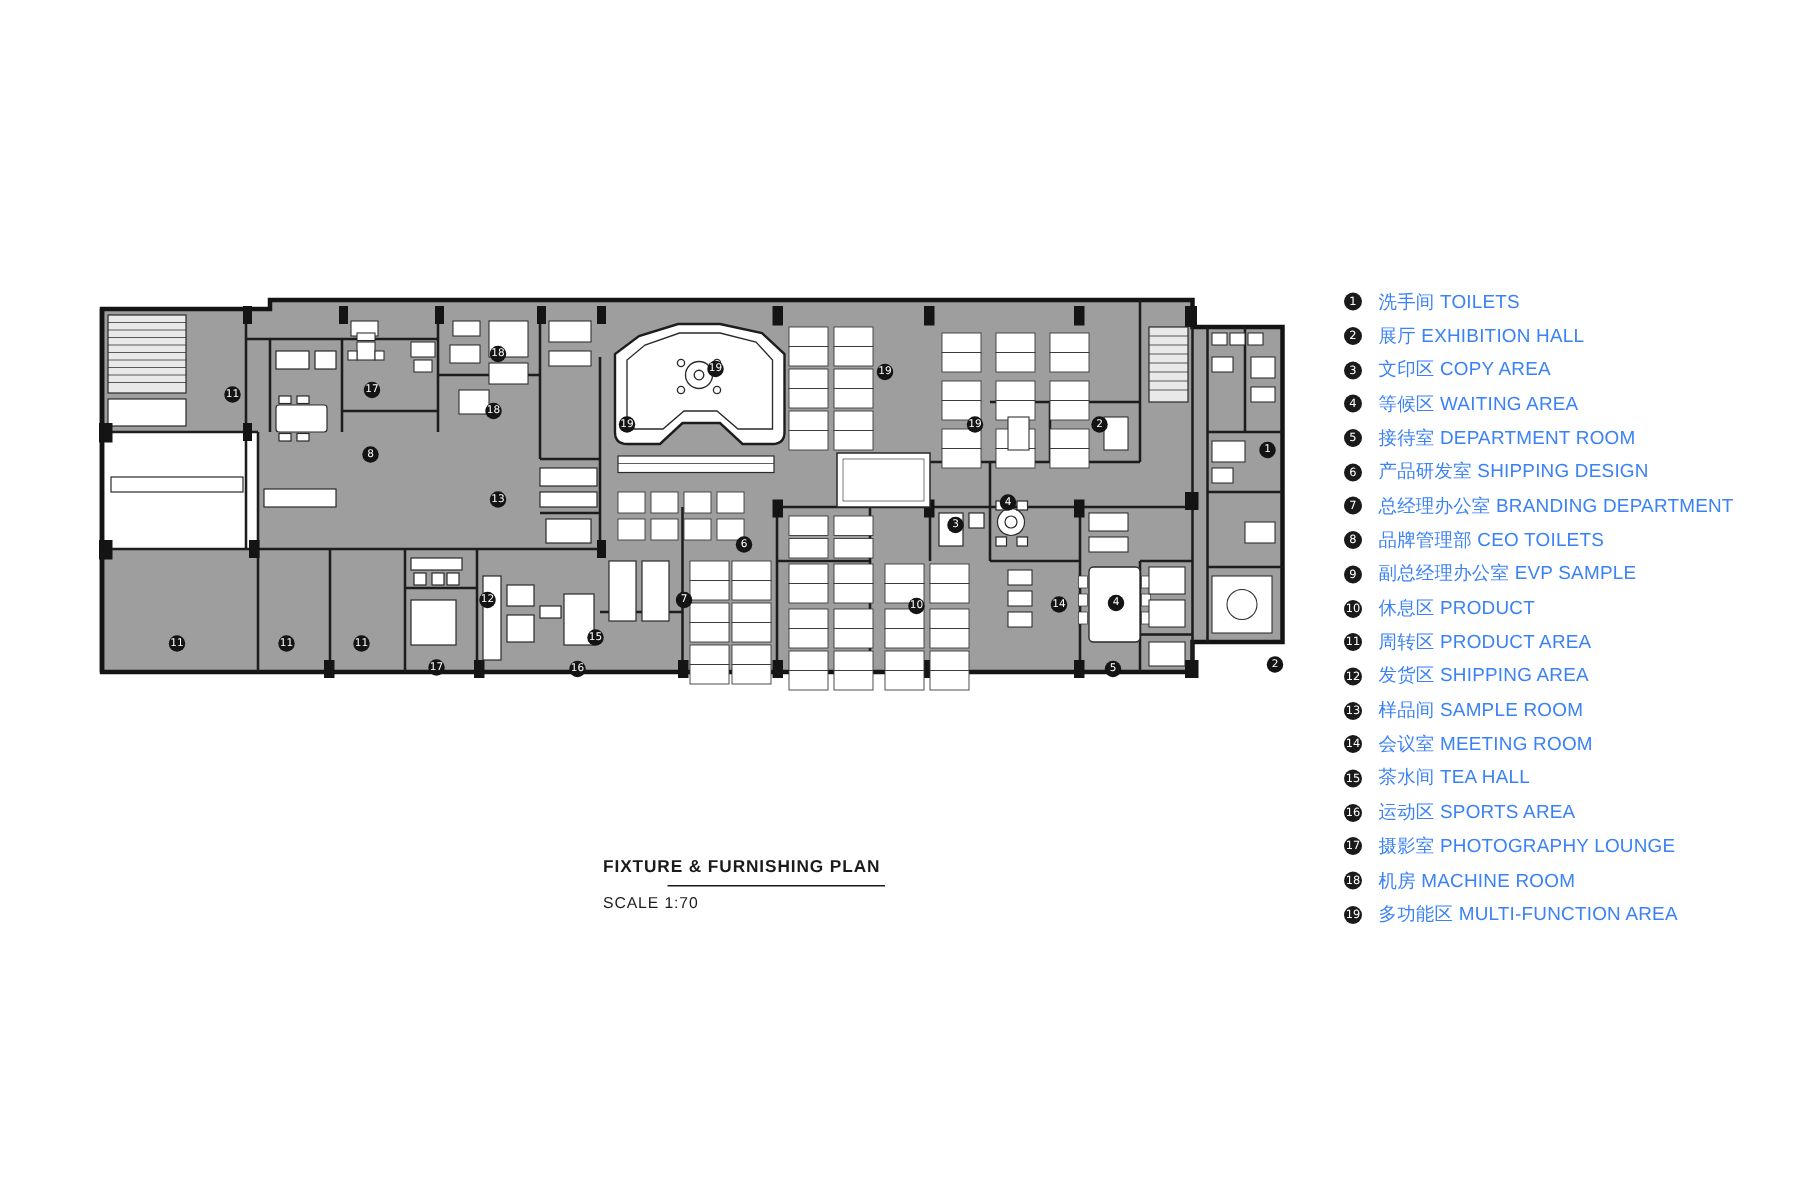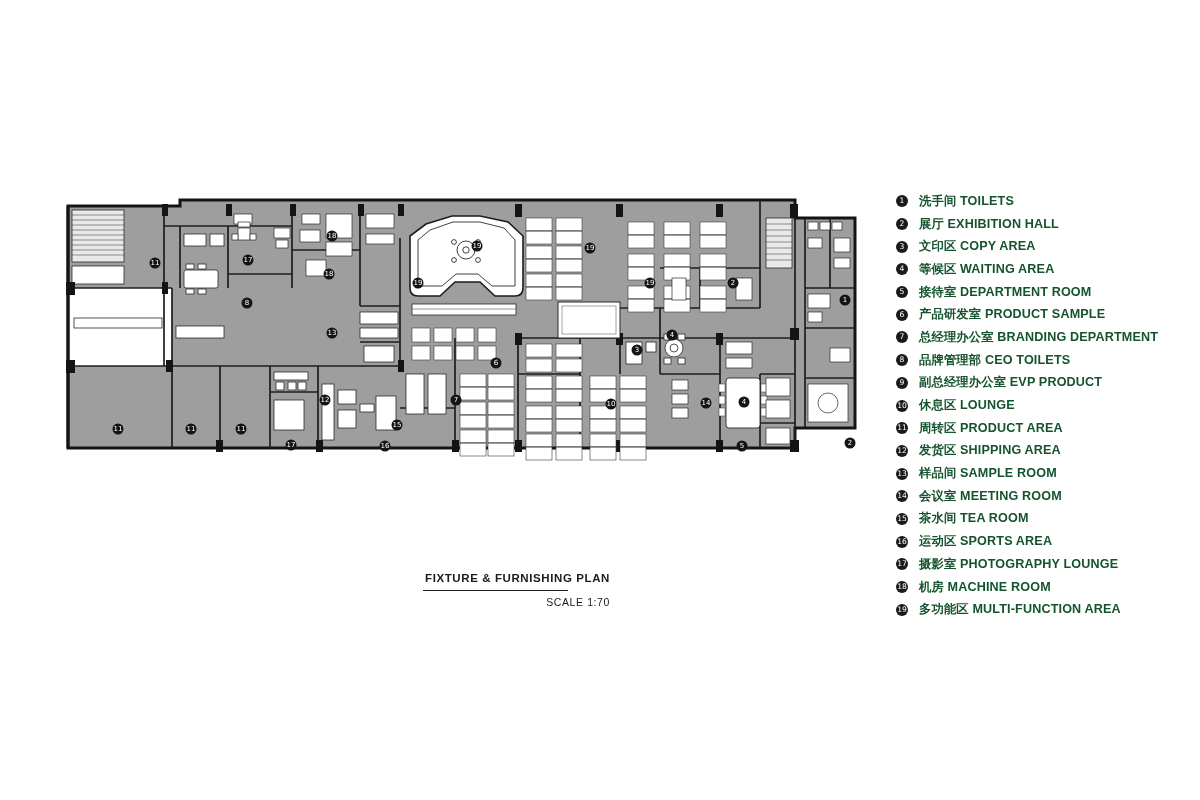--- a/index.html
+++ b/index.html
@@ -28,24 +28,24 @@
     width: 805px;
     height: 300px;
   }
   #plan-svg {
     display: block;
   }
 
   
   #title-block {
     position: absolute;
-    left: 380px;
+    left: 402px;
     top: 572px;
     width: 230px;
-    text-align: right;
+    text-align: left;
   }
   #title-block .t1 {
     font-size: 11.5px;
     letter-spacing: 0.6px;
     color: #1b1b1b;
     font-weight: 700;
     white-space: nowrap;
   }
   #title-block .rule {
     height: 1px;
@@ -80,24 +80,23 @@
     background: #1a1a1a;
     color: #ffffff;
     font-size: 7.6px;
     line-height: 12px;
     text-align: center;
     margin-right: 11px;
     font-family: "DejaVu Sans", sans-serif;
   }
   .legend-text {
     font-size: 12.6px;
-    color: #14532d;
+    color: #3b82f6;
     letter-spacing: 0.15px;
     white-space: nowrap;
-    font-weight: bold;
   }
   .legend-text .cn {
     font-family: "DejaVu Sans", sans-serif;
     font-size: 12.3px;
   }
 
   
   .marker {
     position: absolute;
     width: 11px;
@@ -503,57 +502,57 @@
       <div class="legend-row">
         <span class="legend-num">4</span>
         <span class="legend-text"><span class="cn">等候区</span><span> WAITING AREA</span></span>
       </div>
       <div class="legend-row">
         <span class="legend-num">5</span>
         <span class="legend-text"><span class="cn">接待室</span><span> DEPARTMENT ROOM</span></span>
       </div>
       <div class="legend-row">
         <span class="legend-num">6</span>
-        <span class="legend-text"><span class="cn">产品研发室</span><span> PRODUCT SAMPLE</span></span>
+        <span class="legend-text"><span class="cn">产品研发室</span><span> SHIPPING DESIGN</span></span>
       </div>
       <div class="legend-row">
         <span class="legend-num">7</span>
         <span class="legend-text"><span class="cn">总经理办公室</span><span> BRANDING DEPARTMENT</span></span>
       </div>
       <div class="legend-row">
         <span class="legend-num">8</span>
         <span class="legend-text"><span class="cn">品牌管理部</span><span> CEO TOILETS</span></span>
       </div>
       <div class="legend-row">
         <span class="legend-num">9</span>
-        <span class="legend-text"><span class="cn">副总经理办公室</span><span> EVP PRODUCT</span></span>
+        <span class="legend-text"><span class="cn">副总经理办公室</span><span> EVP SAMPLE</span></span>
       </div>
       <div class="legend-row">
         <span class="legend-num">10</span>
-        <span class="legend-text"><span class="cn">休息区</span><span> LOUNGE</span></span>
+        <span class="legend-text"><span class="cn">休息区</span><span> PRODUCT</span></span>
       </div>
       <div class="legend-row">
         <span class="legend-num">11</span>
         <span class="legend-text"><span class="cn">周转区</span><span> PRODUCT AREA</span></span>
       </div>
       <div class="legend-row">
         <span class="legend-num">12</span>
         <span class="legend-text"><span class="cn">发货区</span><span> SHIPPING AREA</span></span>
       </div>
       <div class="legend-row">
         <span class="legend-num">13</span>
         <span class="legend-text"><span class="cn">样品间</span><span> SAMPLE ROOM</span></span>
       </div>
       <div class="legend-row">
         <span class="legend-num">14</span>
         <span class="legend-text"><span class="cn">会议室</span><span> MEETING ROOM</span></span>
       </div>
       <div class="legend-row">
         <span class="legend-num">15</span>
-        <span class="legend-text"><span class="cn">茶水间</span><span> TEA ROOM</span></span>
+        <span class="legend-text"><span class="cn">茶水间</span><span> TEA HALL</span></span>
       </div>
       <div class="legend-row">
         <span class="legend-num">16</span>
         <span class="legend-text"><span class="cn">运动区</span><span> SPORTS AREA</span></span>
       </div>
       <div class="legend-row">
         <span class="legend-num">17</span>
         <span class="legend-text"><span class="cn">摄影室</span><span> PHOTOGRAPHY LOUNGE</span></span>
       </div>
       <div class="legend-row">

